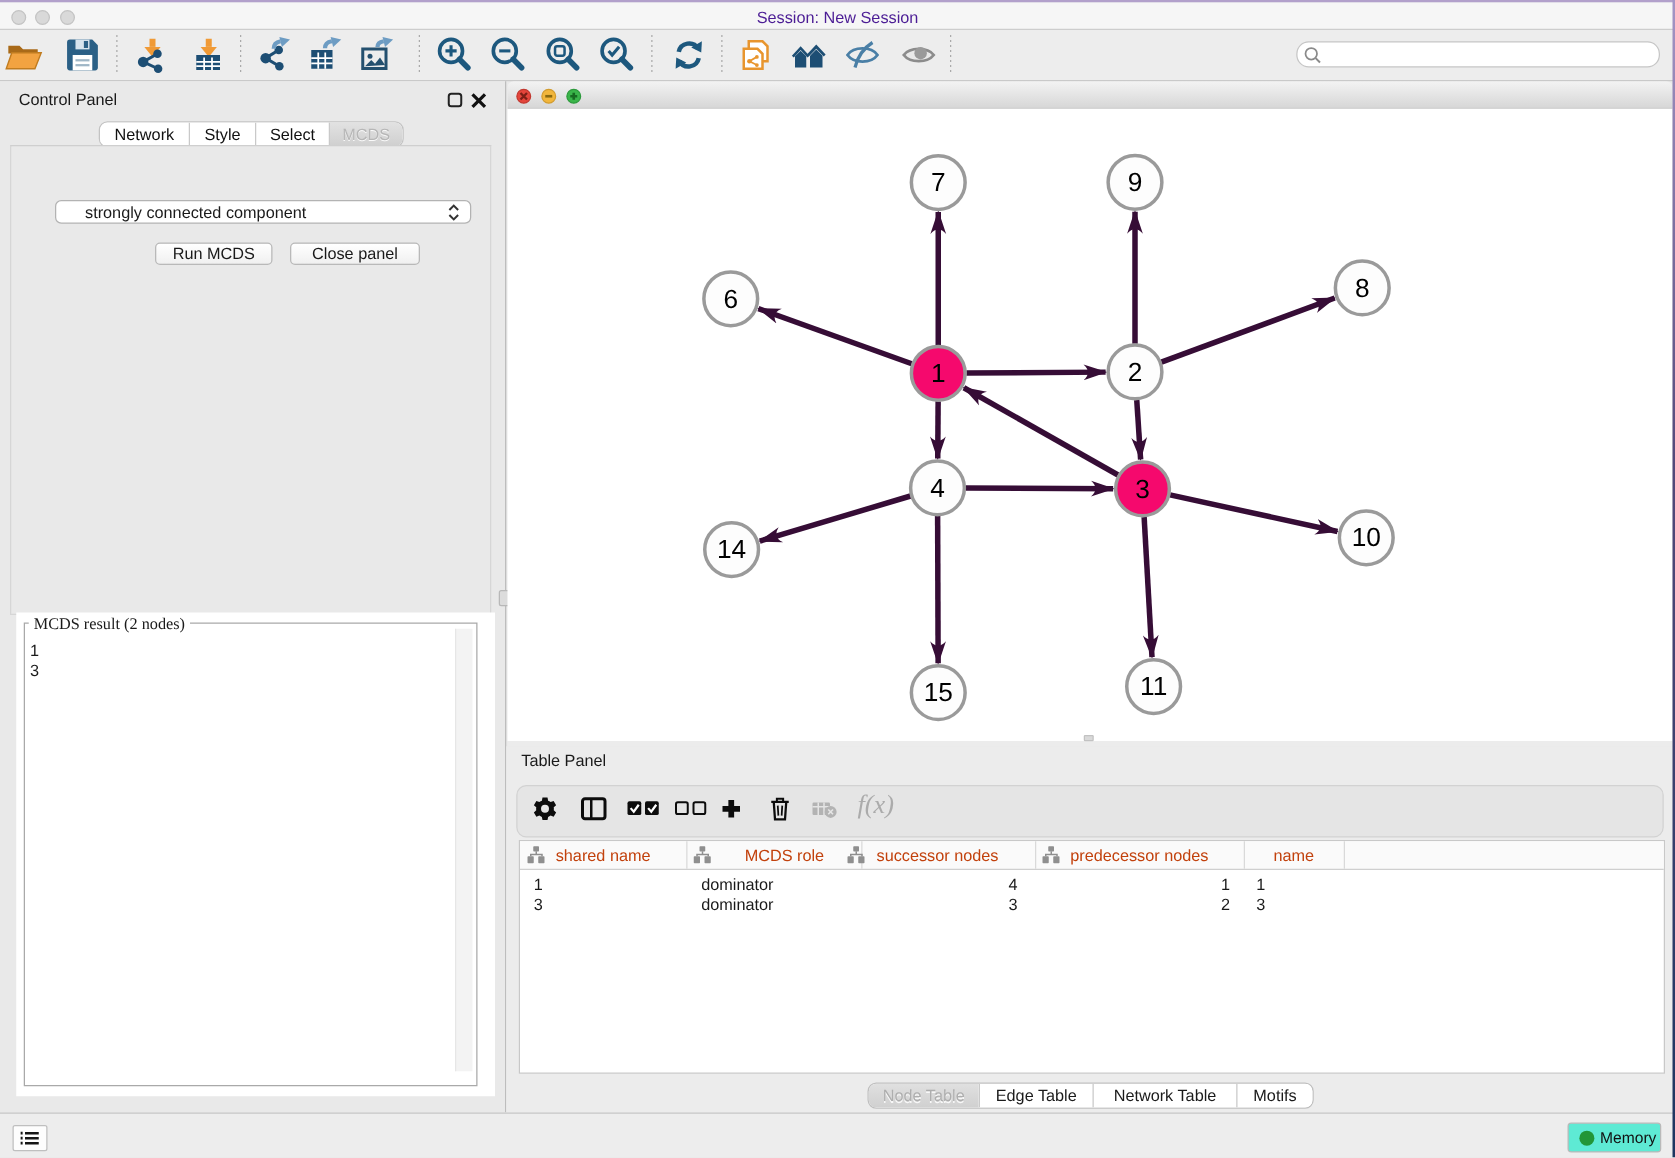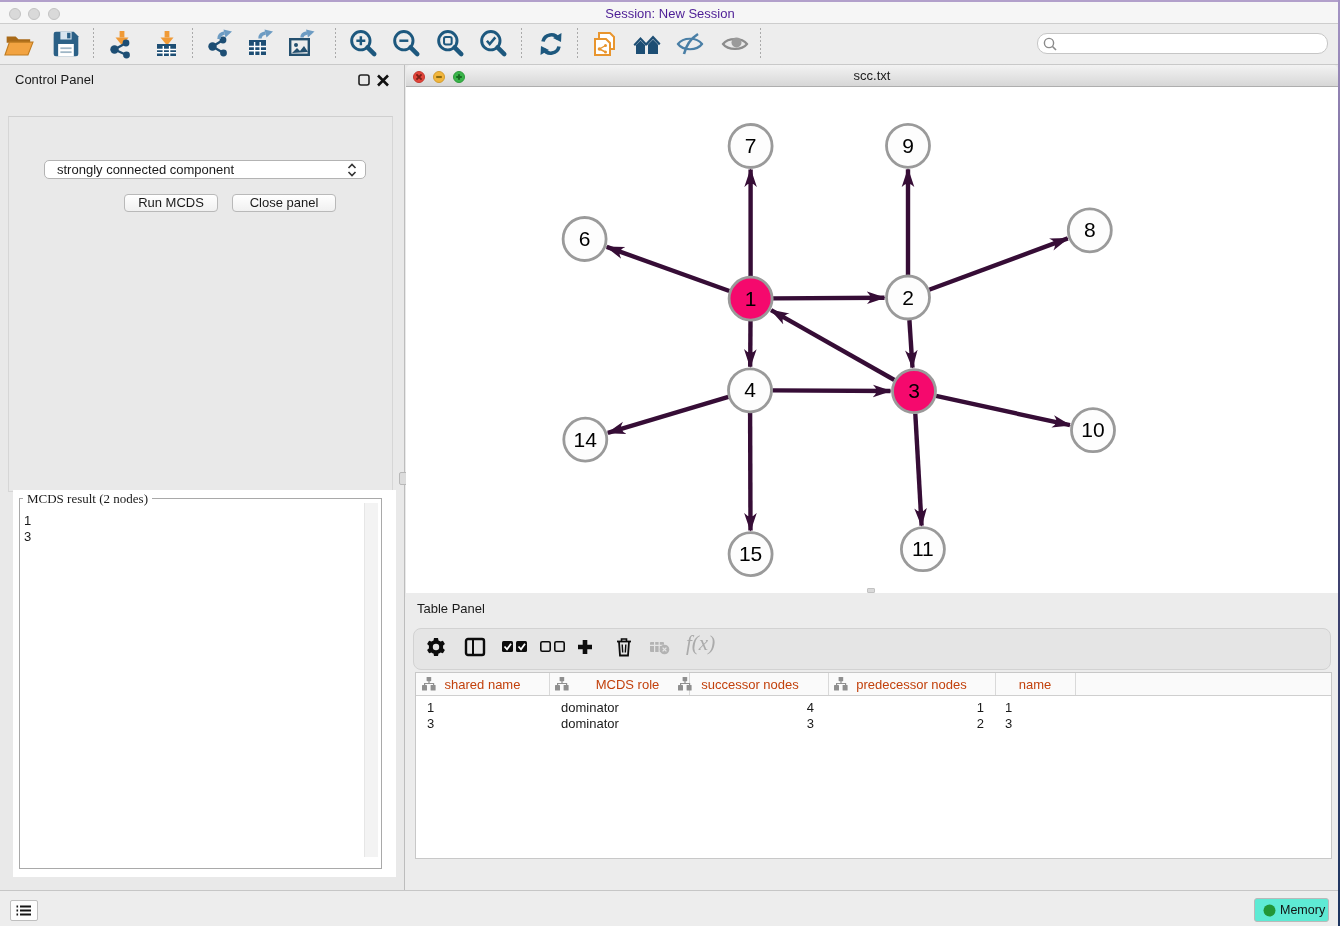--- a/index.html
+++ b/index.html
@@ -16,21 +16,21 @@
 #search{left:1037px;top:9px;width:289px;height:19px;background:#fff;border:1px solid #c6c6c6;border-radius:10px;}
 
 #cpanel{left:0;top:65px;width:404px;height:825px;background:#e9e9e9;}
 #cptitle{left:15px;top:7px;}
 .tabrow{position:absolute;display:flex;border:1px solid #c3c3c3;border-radius:7px;background:#fff;overflow:hidden;}
 .tabrow .tab{text-align:center;line-height:19px;height:19px;border-left:1px solid #c9c9c9;background:#fff;color:#111;}
 .tabrow .tab:first-child{border-left:none;}
 .tabrow .tab.sel{background:linear-gradient(#e2e2e2,#cfcfcf);color:#b6b6b6;text-shadow:0 1px 0 #fafafa;}
 #cpbody{left:8px;top:51px;width:383px;height:374px;border:1px solid #d6d6d6;border-top-color:#cfcfcf;background:#e9e9e9;}
 #optlab{width:100%;text-align:center;top:72px;}
-#combo{left:44px;top:95px;width:308px;height:17px;background:#fff;border:1px solid #b3b3b3;border-radius:5px;line-height:17px;padding-left:12px;}
+#combo{left:44px;top:95px;width:308px;height:17px;background:#fff;border:1px solid #b3b3b3;border-radius:5px;line-height:17px;padding-left:23px;}
 .btn{position:absolute;height:16px;background:linear-gradient(#ffffff,#f0f0f0);border:1px solid #b9b9b9;border-radius:4px;text-align:center;line-height:16px;margin-left:29px;}
 #resultwrap{left:13px;top:425px;width:383px;height:387px;background:#fff;}
 #groupbox{left:6px;top:8px;width:361px;height:369px;border:1px solid #a9a9a9;}
 #grouplab{left:10px;top:1px;background:#fff;padding:0 4px;font-family:Liberation Serif, serif;}
 #vscroll{left:351px;top:13px;width:13px;height:354px;background:#f3f3f3;border-left:1px solid #e6e6e6;}
 #vsplitline{left:404px;top:65px;width:1px;height:825px;background:#bdbdbd;}
 #vhandle{left:399px;top:472px;width:8px;height:11px;background:#dcdcdc;border:1px solid #b8b8b8;border-radius:2px;}
 
 #netwin{left:406px;top:65px;width:932px;height:528px;}
 #nettitle{left:0;top:0;width:932px;height:21px;background:linear-gradient(#f3f3f3,#d7d7d7);border-bottom:1px solid #aeaeae;border-radius:5px 5px 0 0;}
@@ -188,20 +188,26 @@
  <circle cx="6" cy="6" r="4.6" fill="none" stroke="#8a8a8a" stroke-width="1.4"></circle>
  <path d="M9.5 9.5 L13 13" stroke="#8a8a8a" stroke-width="1.6"></path>
 </svg>
 </div>
 <div class="abs" id="cpanel">
  <div class="abs" id="cptitle">Control Panel</div>
  <svg class="abs" style="left:358px;top:9px" width="34" height="13">
   <rect x="1" y="1" width="10" height="10" rx="2" fill="none" stroke="#222" stroke-width="1.6"></rect>
   <path d="M20 1.5 L30 11.5 M30 1.5 L20 11.5" stroke="#111" stroke-width="2.6"></path>
  </svg>
+ <div class="tabrow" style="left:79px;top:32px;width:242px;height:19px;">
+  <div class="tab" style="width:71px;">Network</div>
+  <div class="tab" style="width:52px;">Style</div>
+  <div class="tab" style="width:58px;">Select</div>
+  <div class="tab sel" style="width:58px;">MCDS</div>
+ </div>
  <div class="abs" id="cpbody"></div>
  <div class="abs" id="combo">strongly connected component
    <svg class="abs" style="right:8px;top:2px" width="10" height="14">
     <path d="M1.5 5 L5 1.5 L8.5 5" fill="none" stroke="#333" stroke-width="1.6"></path>
     <path d="M1.5 9 L5 12.5 L8.5 9" fill="none" stroke="#333" stroke-width="1.6"></path>
    </svg>
  </div>
  <div class="btn" style="left:95px;top:129px;width:92px;">Run MCDS</div>
  <div class="btn" style="left:203px;top:129px;width:102px;">Close panel</div>
  <div class="abs" id="resultwrap">
@@ -216,21 +222,20 @@
 <div class="abs" id="netwin">
  <div class="abs" id="nettitle">
   <div class="lt" style="left:7px;background:#e4453b;border:1px solid #c23830;"></div>
   <div class="lt" style="left:27px;background:#f2b63c;border:1px solid #d29c2f;"></div>
   <div class="lt" style="left:47px;background:#3ab54a;border:1px solid #2d9a3c;"></div>
   <svg class="abs" style="left:7px;top:6px" width="54" height="12">
    <path d="M3.4 3.4 L8.6 8.6 M8.6 3.4 L3.4 8.6" stroke="#7c1f16" stroke-width="1.9"></path>
    <path d="M23.2 6 h5.6" stroke="#8a6a10" stroke-width="2.1"></path>
    <path d="M43.2 6 h5.6 M46 3.2 v5.6" stroke="#176b22" stroke-width="2.1"></path>
   </svg>
-  <div class="abs" id="netname">scc.txt</div>
  </div>
  <div class="abs" id="canvas">
  <svg width="932" height="506" style="left:0;top:0;font-family:'Liberation Sans',sans-serif;">
   <defs>
    <marker id="arr" viewBox="0 0 12 12" refX="11.2" refY="6" markerWidth="4.3" markerHeight="4.3" orient="auto">
     <path d="M12 6 L0 2 Q4.5 6 0 10 Z" fill="#360d36"></path>
    </marker>
   </defs>
   <g stroke="#360d36" stroke-width="4.4" marker-end="url(#arr)">
    <line x1="344.6" y1="189.1" x2="344.6" y2="82.5"></line>
@@ -372,20 +377,26 @@
    <div class="tc" style="left:589px;">1</div>
   </div>
   <div class="trow" style="top:43px;">
    <div class="tc" style="left:11px;">3</div>
    <div class="tc" style="left:145px;">dominator</div>
    <div class="tc" style="left:256px;width:142px;text-align:right;">3</div>
    <div class="tc" style="left:412px;width:156px;text-align:right;">2</div>
    <div class="tc" style="left:589px;">3</div>
   </div>
  </div>
+ <div id="btabs">
+  <div class="tab sel" style="width:88px;">Node Table</div>
+  <div class="tab" style="width:90px;">Edge Table</div>
+  <div class="tab" style="width:114px;">Network Table</div>
+  <div class="tab" style="width:60px;">Motifs</div>
+ </div>
 </div>
 <div class="abs" id="statusbar">
  <div class="abs" id="listbtn">
   <svg width="26" height="19">
         <g stroke="#151515">
           <path d="M9 5.5 h11 M9 9.5 h11 M9 13.5 h11" stroke-width="2"></path>
           <path d="M5.5 5.5 h1.6 M5.5 9.5 h1.6 M5.5 13.5 h1.6" stroke-width="2.2"></path>
         </g>
       </svg>
  </div>

